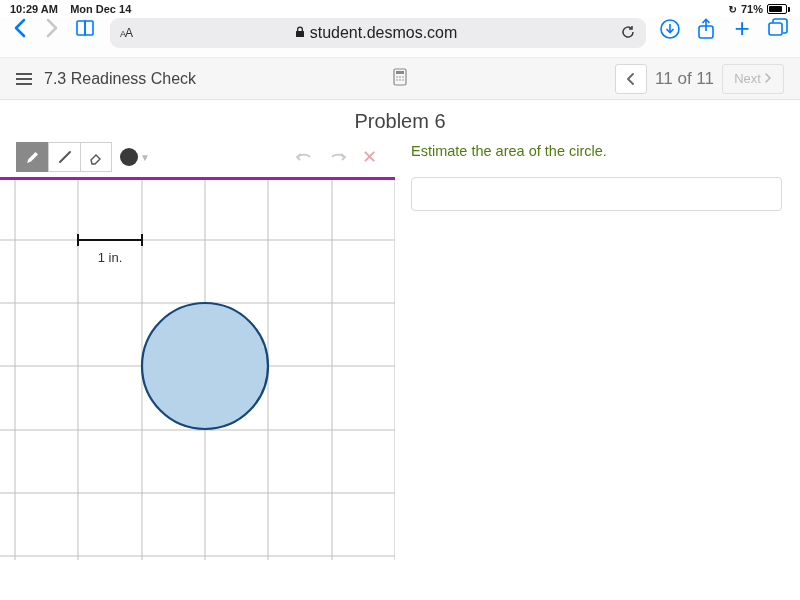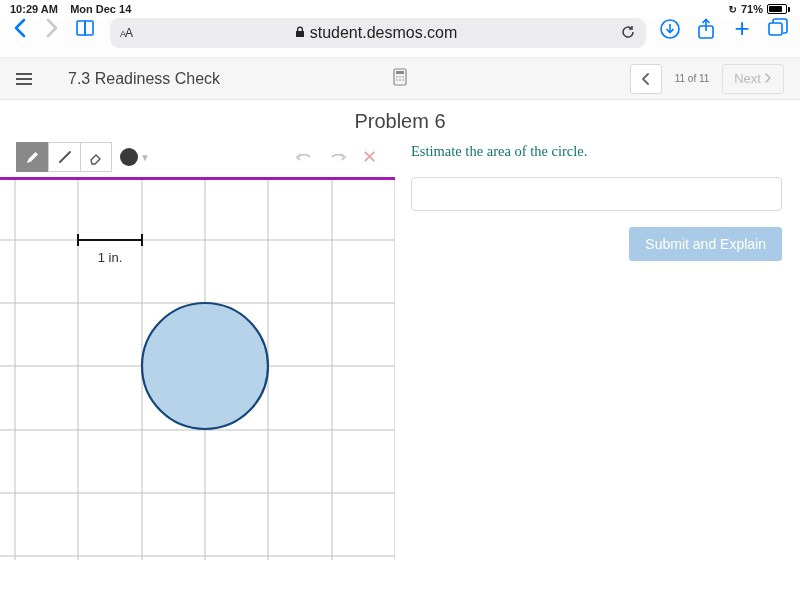--- a/index.html
+++ b/index.html
@@ -17,30 +17,30 @@
   .navbtn.disabled { color:#c8c8c8; }
   .bookmarks-icon svg { stroke:#007aff; }
   .urlbar { flex:1; display:flex; align-items:center; background:#ececee; border-radius:9px; height:30px; padding:0 10px; gap:8px; font-size:13px; color:#3a3a3a; }
   .urlbar .aa { font-size:12px; color:#333; letter-spacing:-1px;}
   .urlbar .aa .small { font-size:9px; }
   .urlbar .center { flex:1; display:flex; justify-content:center; align-items:center; gap:5px; font-weight:500; color:#222; font-size:16px;}
   .urlbar .lock svg { fill:#222; }
   .urlbar .reload { color:#3a3a3a; }
   .barbtn { color:#007aff; width:24px; text-align:center; }
   
-  .pageheader { display:flex; align-items:center; height:42px; padding:0 16px; background:#f6f6f6; border-bottom:1px solid #e3e3e3; position:relative;gap:24px;}
+  .pageheader { display:flex; align-items:center; height:42px; padding:0 16px; background:#f6f6f6; border-bottom:1px solid #e3e3e3; position:relative;}
   .hamburger { display:flex; flex-direction:column; gap:3px; margin-right:12px; cursor:pointer;}
   .hamburger span { width:16px; height:2px; background:#555; display:block;}
   .headertitle { display:flex; flex-direction:column; line-height:1.2;}
   .headertitle .t { font-size:16px; color:#444; font-weight:400;}
   .headertitle .s { font-size:11px; color:#888; }
   .calcicon { position:absolute; left:50%; transform:translateX(-50%); color:#888; }
   .pagerzone { margin-left:auto; display:flex; align-items:center; gap:8px;}
   .pagerbtn { width:32px; height:30px; background:#fff; border:1px solid #d8d8d8; border-radius:3px; display:flex; align-items:center; justify-content:center; color:#666; font-size:14px;}
-  .pagecount { font-size:10px; color:#777; min-width:44px; text-align:center;}
+  .pagecount { font-size:17px; color:#777; min-width:44px; text-align:center;}
   .nextbtn { width:62px; height:30px; background:#f6f6f6; border:1px solid #e0e0e0; border-radius:3px; display:flex; align-items:center; justify-content:center; gap:4px; color:#b8b8b8; font-size:13px;}
   .nextbtn .chev{ font-size:12px;}
   
   .content { display:flex; flex-direction:column; height:calc(600px - 18px - 40px - 42px); background:#fff; }
   .problemtitle { text-align:center; font-size:20px; color:#444; font-weight:400; padding:10px 0 8px;}
   .cols { display:flex; flex:1; }
   .leftcol { width:395px; display:flex; flex-direction:column; }
   .toolbar { display:flex; align-items:center; height:32px;}
   .tool { width:32px; height:30px; border:1px solid #d0d0d0; border-right:none; background:#fff; display:flex; align-items:center; justify-content:center; }
   .tool:first-child { margin-left:16px; }
@@ -51,21 +51,21 @@
   .colorpick { margin-left:8px; display:flex; align-items:center; gap:2px;}
   .swatch { width:18px; height:18px; border-radius:50%; }
   .dropchev { color:#bbb; font-size:10px;}
   .histzone { margin-left:auto; display:flex; align-items:center; gap:14px; padding-right:18px; color:#c9c9c9; }
   .histzone .x { color:#e7a6a6; font-size:18px; font-weight:300;}
   
   .sketch { position:relative; margin-top:4px; width:395px; height:395px; border-top:3px solid #a21caf; }
   .sketch svg { position:absolute; inset:0; }
   
   .rightcol { flex:1; padding:0 18px 0 16px; }
-  .rightcol p { font-size:14.5px; color:#0f766e; line-height:1.5; margin-bottom:14px;font-family:Liberation Serif, serif;}
+  .rightcol p { font-size:14.5px; color:#4d7c0f; line-height:1.5; margin-bottom:14px;}
   .answerbox { width:100%; height:34px; border:1px solid #d9d9d9; border-radius:4px; background:#fff; padding:6px 8px; font-size:14px;}
   .submitwrap { display:flex; justify-content:flex-end; margin-top:16px;}
   .submitbtn { background:#a9cbe8; color:#fff; font-size:14px; border:none; border-radius:3px; height:34px; padding:0 16px; font-weight:400;}
 </style>
 </head>
 <body>
 
 <div class="statusbar">
   <div class="left">
     <span>10:29 AM</span>
@@ -256,18 +256,15 @@
           <text x="110" y="82" text-anchor="middle" font-size="13" fill="#333">1 in.</text>
 
           <circle cx="205" cy="186" r="63" fill="#b6d3ea" stroke="#16477a" stroke-width="2.2"></circle>
         </svg>
       </div>
     </div>
 
     <div class="rightcol">
       <p>Estimate the area of the circle.</p>
       <input class="answerbox" type="text" value="" style="">
-      <div class="submitwrap">
-        <button class="submitbtn">Submit and Explain</button>
-      </div>
     </div>
   </div>
 </div>
 
 </body></html>

